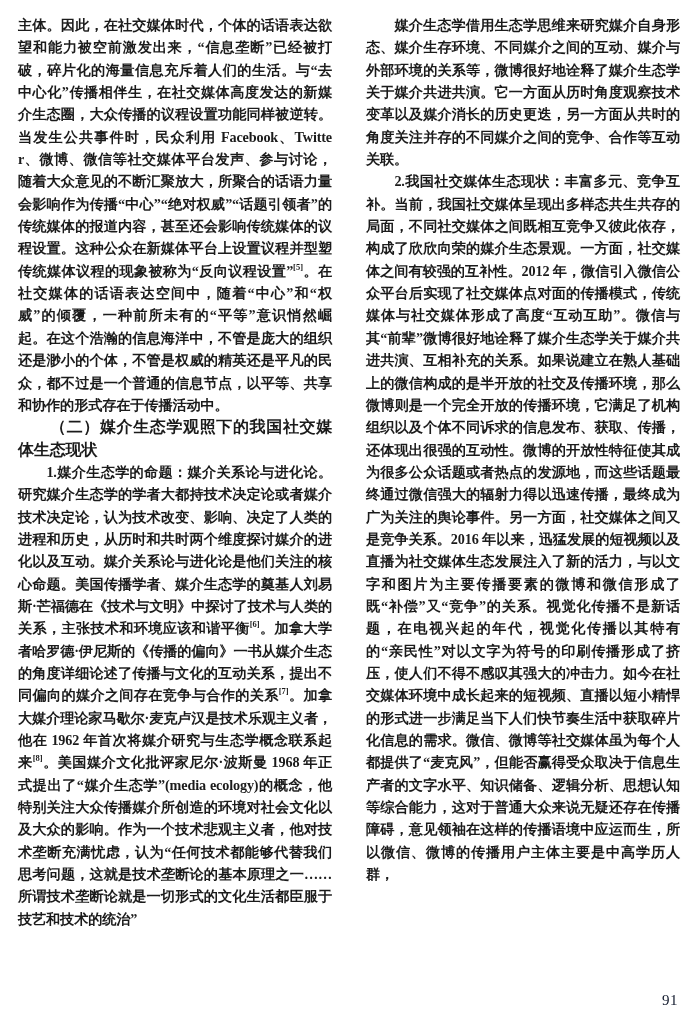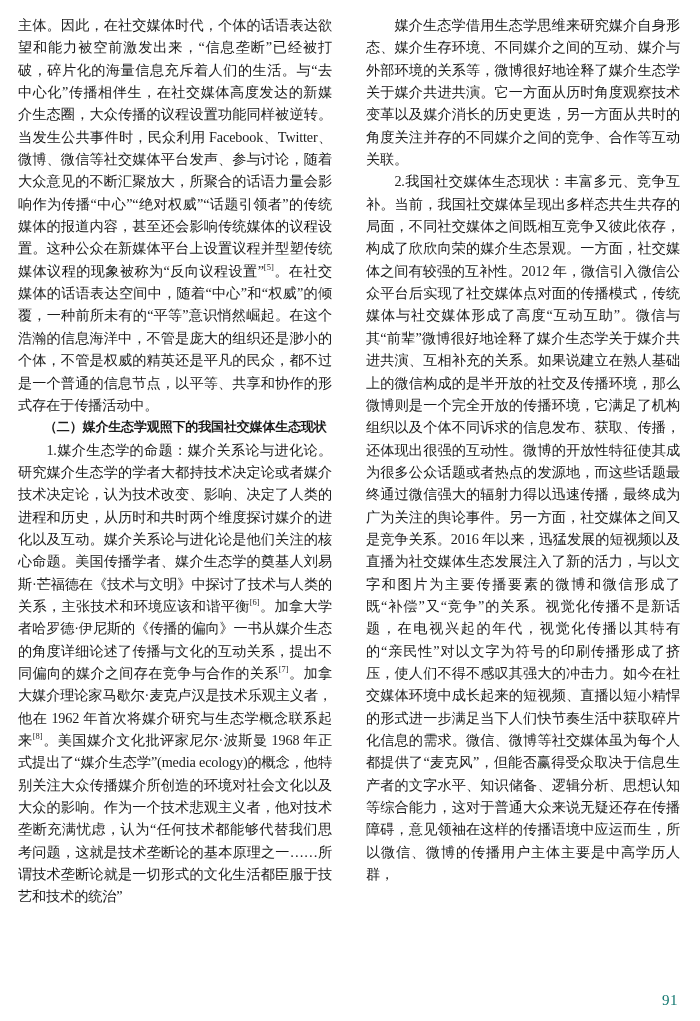--- a/index.html
+++ b/index.html
@@ -44,25 +44,26 @@
   p.body-text {
     margin: 0;
     font-size: 14.2px;
     line-height: 22.35px;
     text-align: justify;
     text-justify: inter-ideograph;
     letter-spacing: -0.15px;
     text-indent: 0;
     word-break: break-all;
     font-family: "Liberation Serif", "DejaVu Serif", serif;
+    font-weight: bold;
   }
   p.indent { text-indent: 2em; }
   p.heading {
     margin: 0;
-    font-size: 13px;
+    font-size: 16px;
     line-height: 22.35px;
     font-weight: bold;
     text-align: justify;
     text-justify: inter-ideograph;
     text-indent: 2em;
     letter-spacing: -0.15px;
     word-break: break-all;
     font-family: "Liberation Sans", "DejaVu Sans", sans-serif;
   }
   sup.ref {
@@ -71,21 +72,21 @@
     line-height: 0;
     letter-spacing: 0;
   }
 
   .page-number {
     position: absolute;
     right: 22px;
     bottom: 12px;
     font-size: 15px;
     font-family: "Liberation Serif", "DejaVu Serif", serif;
-    color: #0f766e;
+    color: #0f172a;
     letter-spacing: 0.5px;
   }
 </style>
 </head>
 <body>
 
 <div class="page">
 
   <div class="columns">
 

